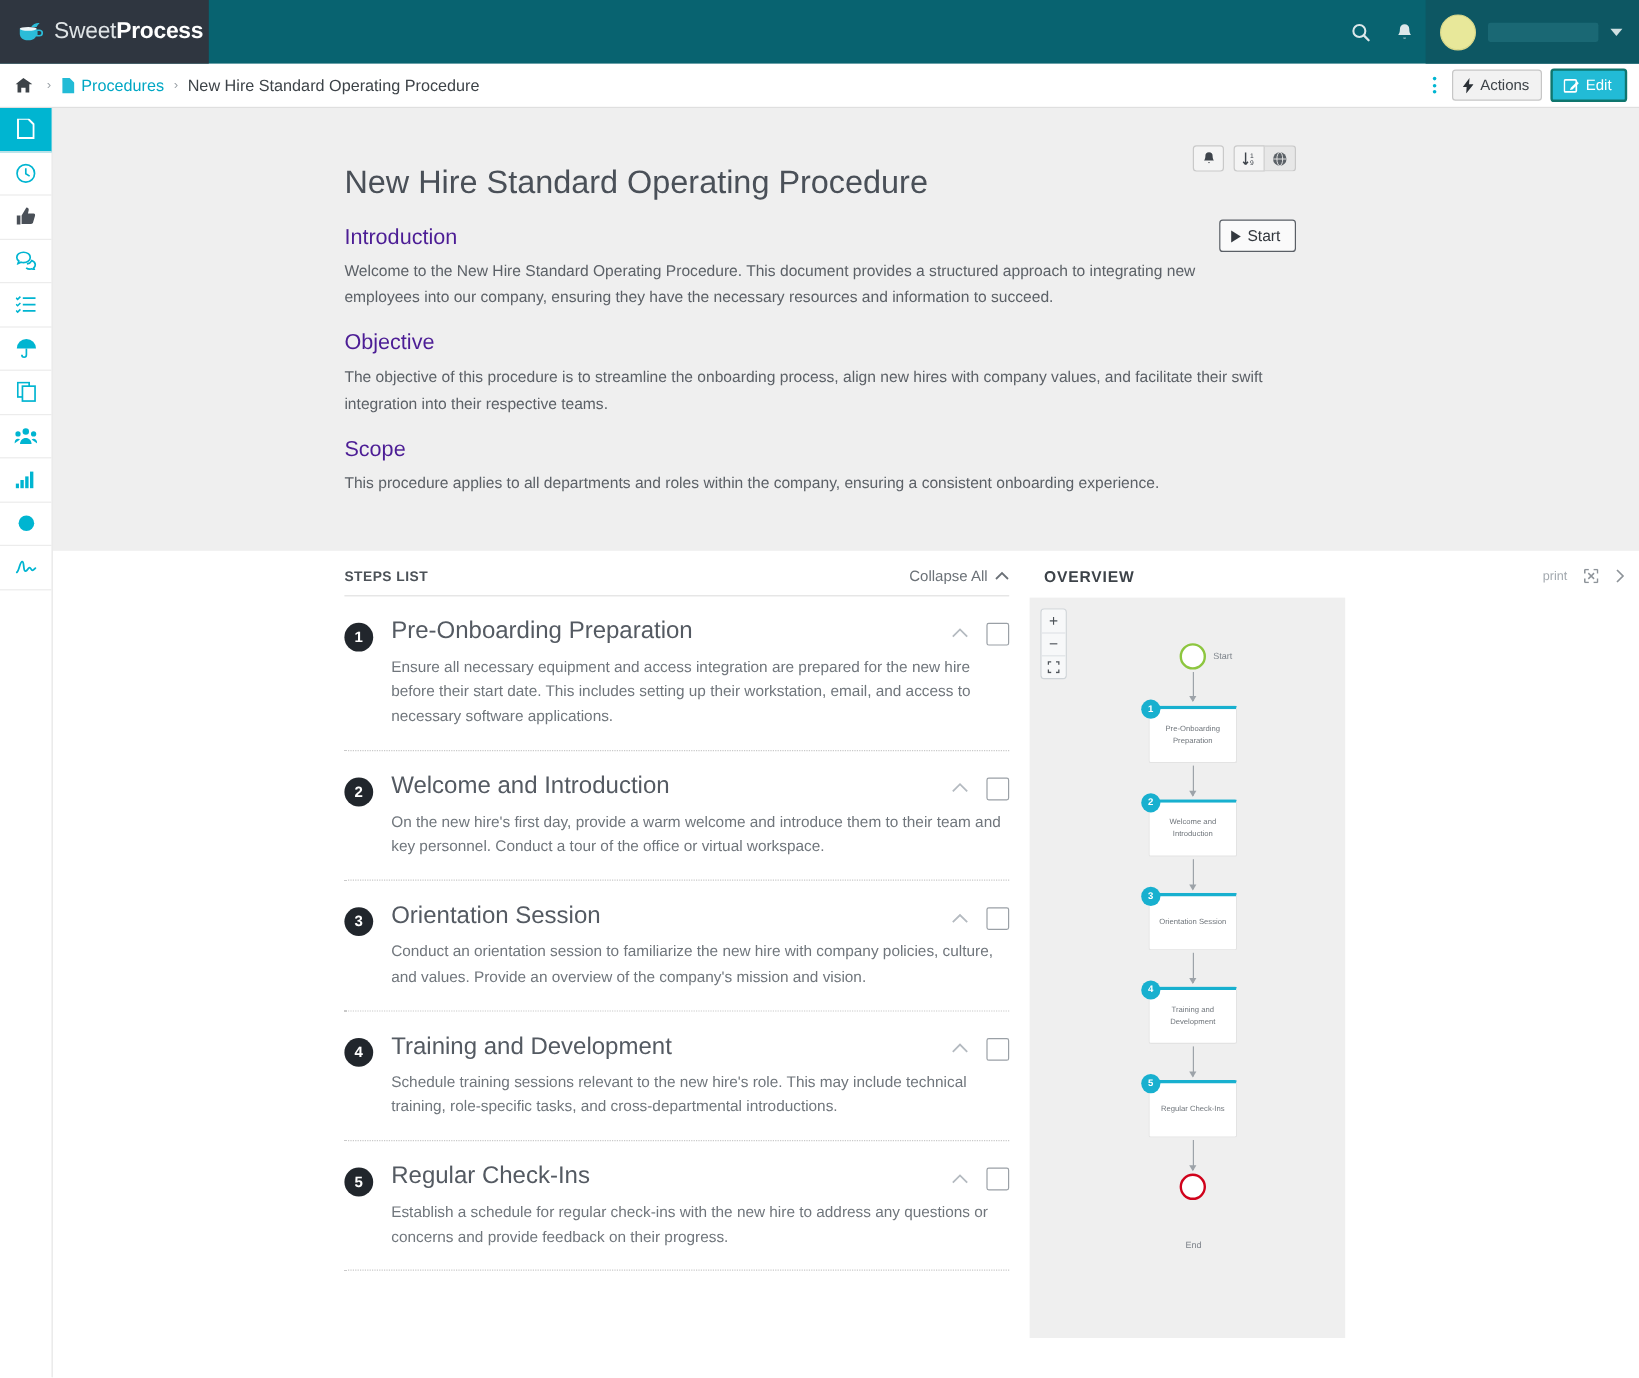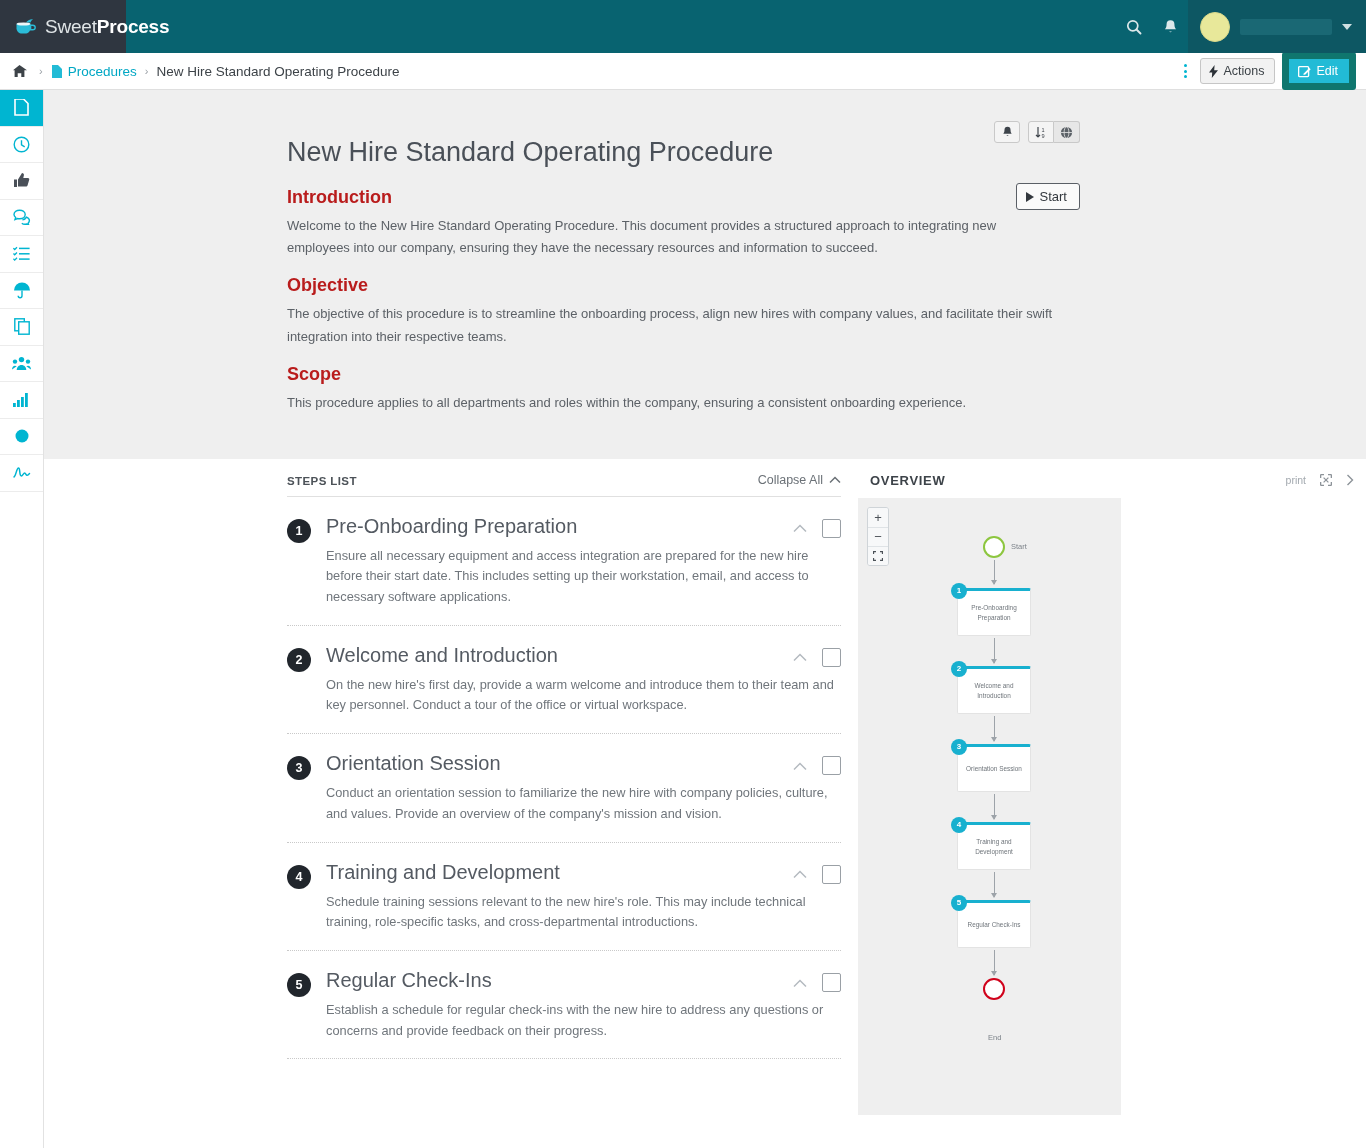--- a/index.html
+++ b/index.html
@@ -9,21 +9,21 @@
     background: #ffffff;
     overflow: hidden;
   }
 
   
   .topnav {
     height: 53px; background: #086370;
     display: flex; align-items: stretch; position: relative;
   }
   .logo-box {
-    width: 126px; background: #2f3640;
+    width: 174px; background: #2f3640;
     display: flex; align-items: center; padding-left: 14px;
   }
   .logo-cup { width: 26px; height: 20px; position: relative; margin-right: 5px; }
   .logo-text { font-size: 19px; color: #ffffff; letter-spacing: -0.2px; }
   .logo-text .sweet { color: #dfe4e6; font-weight: 400; }
   .logo-text .process { color: #ffffff; font-weight: 700; }
 
   .nav-items { display: flex; align-items: stretch; }
   .nav-item {
     display: flex; align-items: center; padding: 0 27px;
@@ -74,21 +74,21 @@
   .crumb-right { margin-left: auto; display: flex; align-items: center; gap: 7px; }
   .dots-v { display: flex; flex-direction: column; gap: 2.5px; cursor: pointer; padding: 4px 6px; }
   .dots-v i { width: 3px; height: 3px; background: #00b5d1; border-radius: 50%; display: block; }
   .btn-actions {
     background: #f2f2f2; border: 1px solid #c6c6c6; border-radius: 3px;
     font-size: 12.5px; color: #3d4348; padding: 5px 10px 5px 8px;
     display: flex; align-items: center; gap: 5px; cursor: pointer;
     font-family: inherit;
   }
   .btn-edit {
-    background: #22bbd6; border: 7px solid #0f766e; border-radius: 3px;
+    background: #22bbd6; border: 2px solid #0f766e; border-radius: 3px;
     font-size: 12.5px; color: #ffffff; padding: 5px 11px 5px 9px;
     display: flex; align-items: center; gap: 5px; cursor: pointer;
     font-family: inherit;
   }
 
   
   .shell { display: flex; height: calc(1148px - 53px - 37px); }
 
   .sidebar {
     width: 44px; background: #ffffff; border-right: 1px solid #e2e2e2;
@@ -103,21 +103,21 @@
   .content { flex: 1; position: relative; overflow: hidden; background: #ffffff; }
 
   
   .hero { background: #efefef; padding: 46px 0 44px 0; position: relative; }
   .hero-inner { width: 785px; margin-left: 243px; position: relative; }
   .doc-title {
     font-size: 27px; font-weight: 400; color: #4a5058; line-height: 1.25;
     margin-bottom: 17px;
   }
   .doc-h2 {
-    font-size: 18px; font-weight: 700; color: #b91c1c;
+    font-size: 18px; font-weight: 400; color: #4c1d95;
     margin: 16px 0 7px 0;
   }
   .doc-p {
     font-size: 13px; color: #5c6167; line-height: 1.72; max-width: 775px;
   }
   .hero-tools {
     position: absolute; right: -8px; top: -15px; display: flex; gap: 8px;
   }
   .tool-btn {
     width: 26px; height: 22px; background: #f4f4f4; border: 1px solid #c9c9c9;

